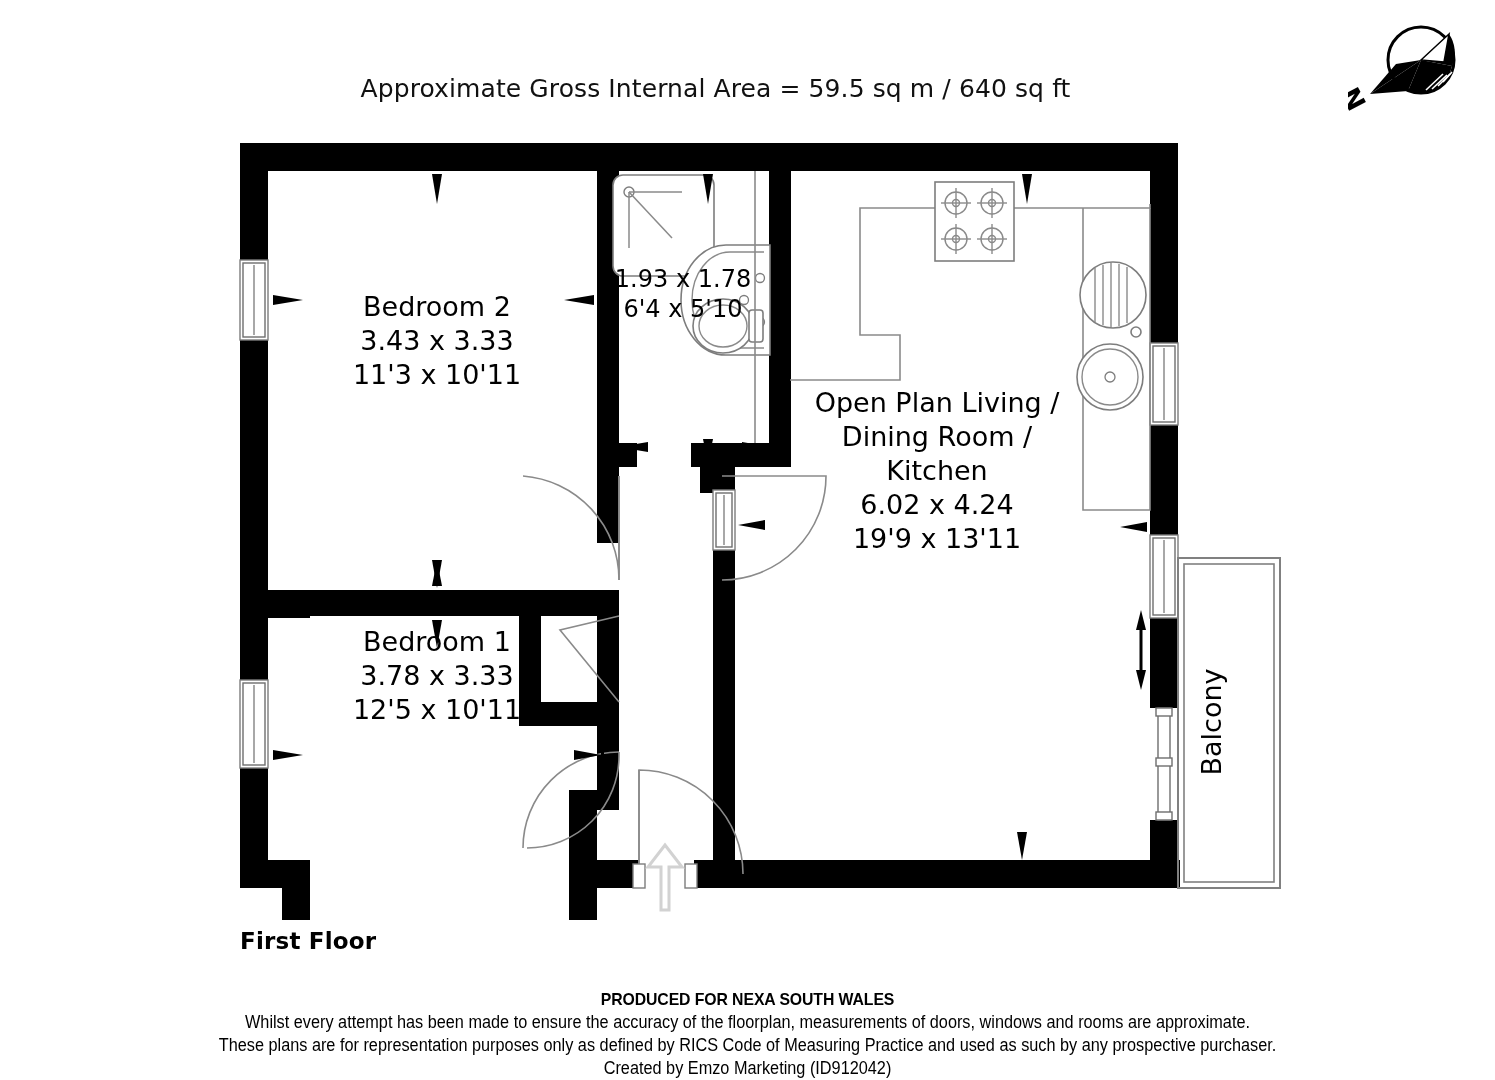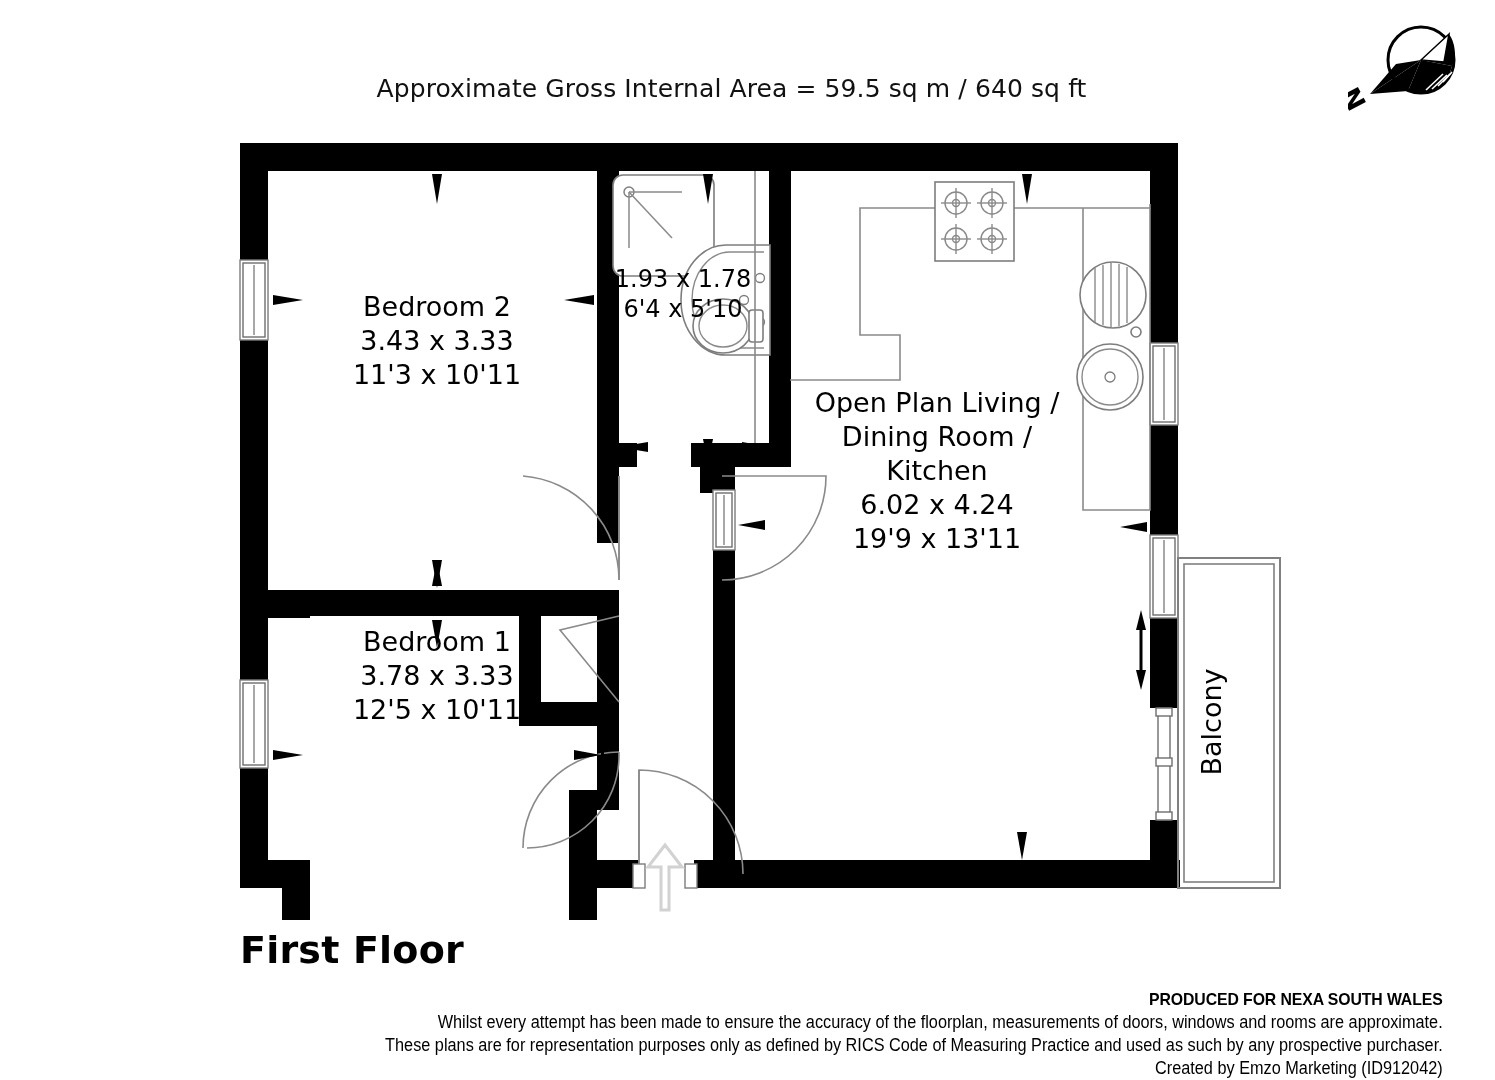--- a/index.html
+++ b/index.html
@@ -23,50 +23,49 @@
   }
   .header-area {
     position: absolute;
     left: 0;
     top: 74px;
     width: 1431px;
     text-align: center;
     font-size: 25px;
     letter-spacing: 0.1px;
     color: #111;
-    margin-left: 16px;
   }
   .compass-wrap {
     position: absolute;
     left: 1348px;
     top: 22px;
     width: 112px;
     height: 96px;
   }
   .plan-svg-wrap {
     position: absolute;
     left: 0;
     top: 110px;
     width: 1221px;
     height: 810px;
   }
   .floor-title {
     position: absolute;
     left: 240px;
     top: 928px;
-    font-size: 38px;
+    font-size: 23px;
     font-weight: bold;
     letter-spacing: 0.2px;
   }
   .footer-block {
     position: absolute;
     left: 0;
     top: 988px;
     width: 1495px;
-    text-align: right;
+    text-align: center;
     font-family: "Liberation Sans", sans-serif;
   }
   .footer-line {
     display: block;
     font-size: 17.5px;
     line-height: 23px;
     transform: scaleX(0.93);
     white-space: nowrap;
   }
   .footer-line.bold {

